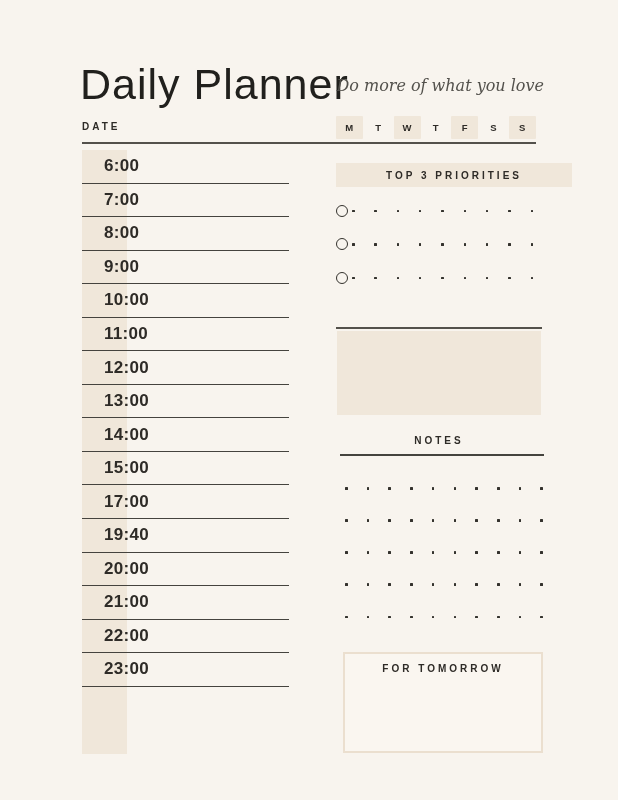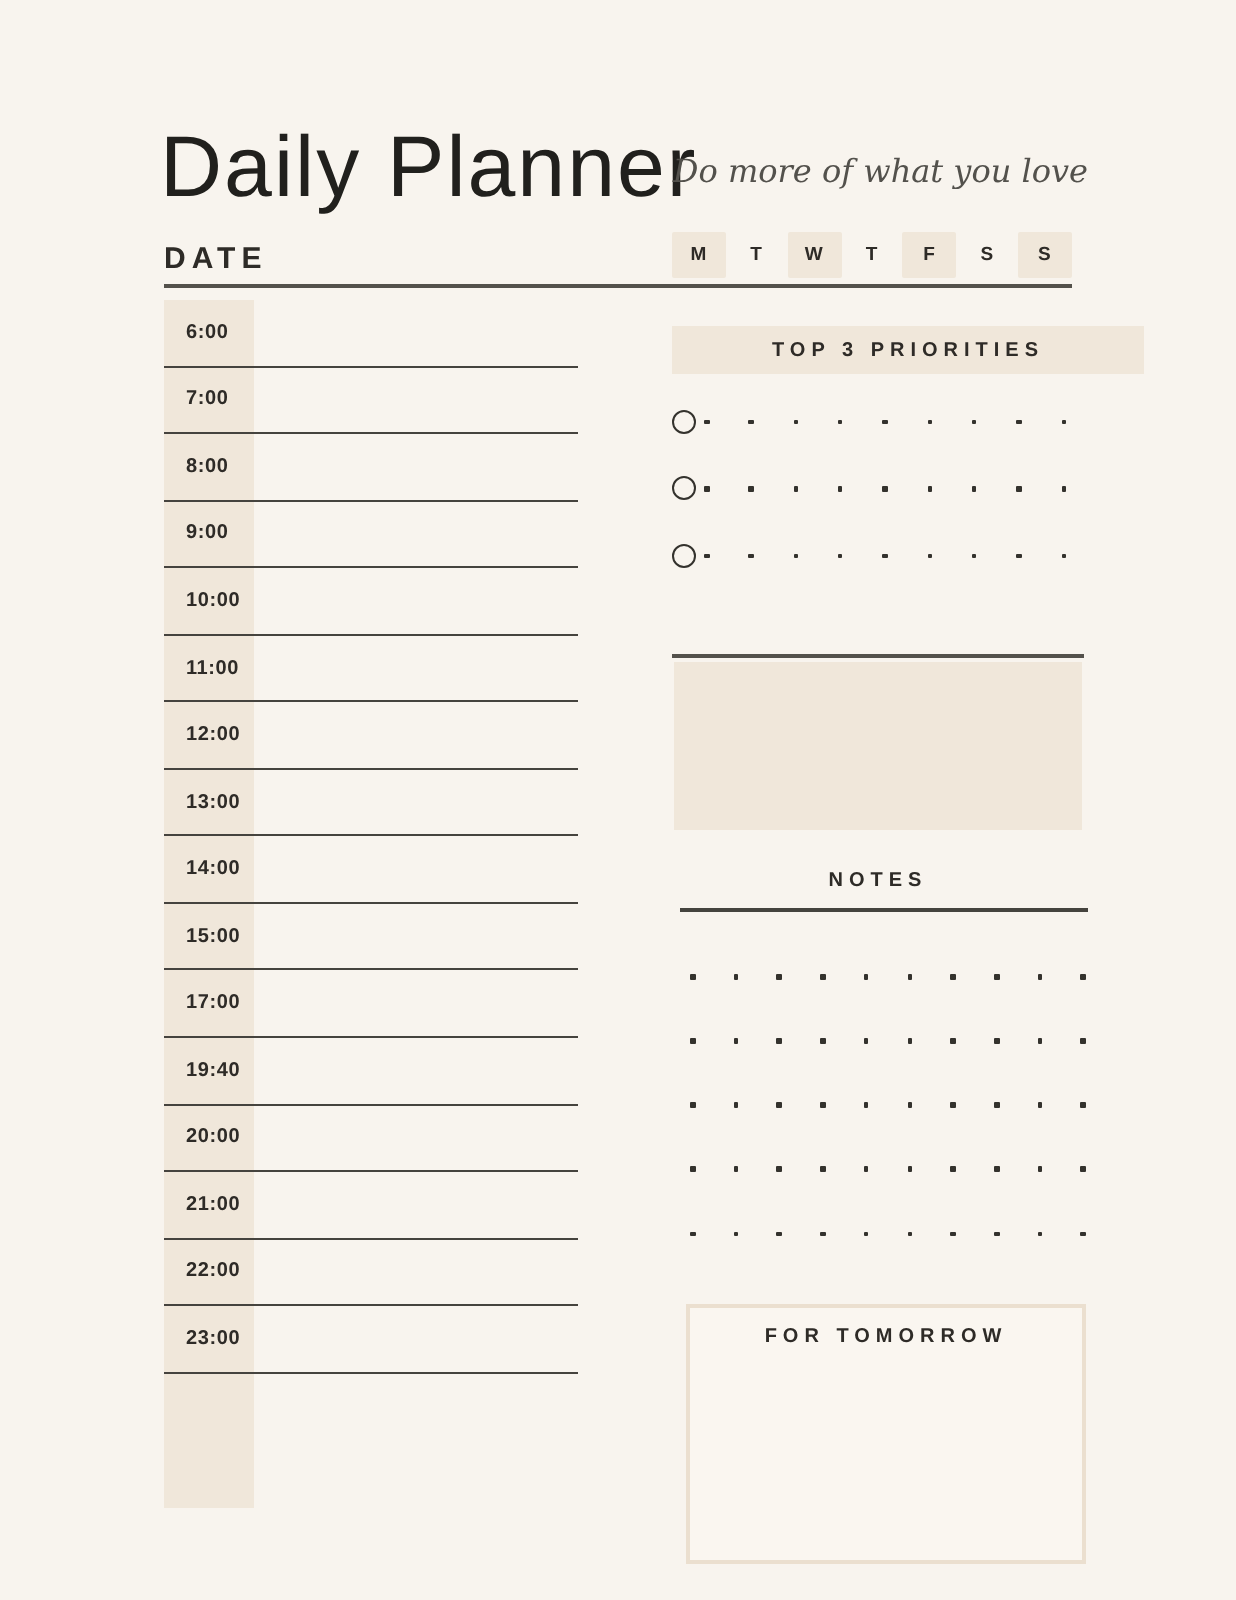--- a/index.html
+++ b/index.html
@@ -31,21 +31,21 @@
   }
   .tagline{
     position:absolute;left:332px;top:76px;width:212px;
     text-align:right;
     font-family:"DejaVu Serif", serif;
     font-style:italic;
     font-size:16px;color:var(--script);
   }
   .date-label{
     position:absolute;left:82px;top:121px;
-    font-size:15px;font-weight:bold;letter-spacing:3px;
+    font-size:10px;font-weight:bold;letter-spacing:3px;
   }
   .week-days{
     position:absolute;left:336px;top:116px;width:200px;height:23px;
     display:flex;justify-content:space-between;align-items:center;
   }
   .day-cell{
     width:27px;height:23px;
     display:flex;align-items:center;justify-content:center;
     font-size:9.5px;font-weight:bold;letter-spacing:.5px;
     border-radius:1px;
@@ -61,22 +61,22 @@
   }
   .time-rows{
     position:absolute;left:82px;top:150px;width:207px;
   }
   .time-row{
     height:33.55px;
     display:flex;align-items:center;
     border-bottom:1.5px solid var(--rule-row);
   }
   .time-label{
-    padding-left:11px;
-    font-size:10px;font-weight:600;letter-spacing:.3px;
+    padding-left:22px;
+    font-size:17px;font-weight:600;letter-spacing:.3px;
     color:var(--text);
   }
   .section-title{
     position:absolute;left:336px;width:206px;
     text-align:center;
     font-size:10px;font-weight:bold;letter-spacing:3px;
     color:var(--text);
   }
   .priorities-header{
     position:absolute;left:336px;top:163px;width:236px;height:24px;
@@ -119,21 +119,21 @@
     background:var(--rule-row);
   }
   .notes-grid{
     position:absolute;left:345px;top:487px;width:198px;height:131px;
     display:flex;flex-direction:column;justify-content:space-between;
   }
   .notes-dot-row{
     display:flex;justify-content:space-between;align-items:center;
   }
   .tomorrow-box{
-    position:absolute;left:343px;top:652px;width:200px;height:130px;
+    position:absolute;left:343px;top:652px;width:200px;height:101px;
     border:2.5px solid var(--beige-border);
     background:var(--box-fill);
   }
   .tomorrow-title{
     margin-top:9px;text-align:center;
     font-size:10px;font-weight:bold;letter-spacing:3px;
     color:var(--text);
   }
 </style>
 </head>

